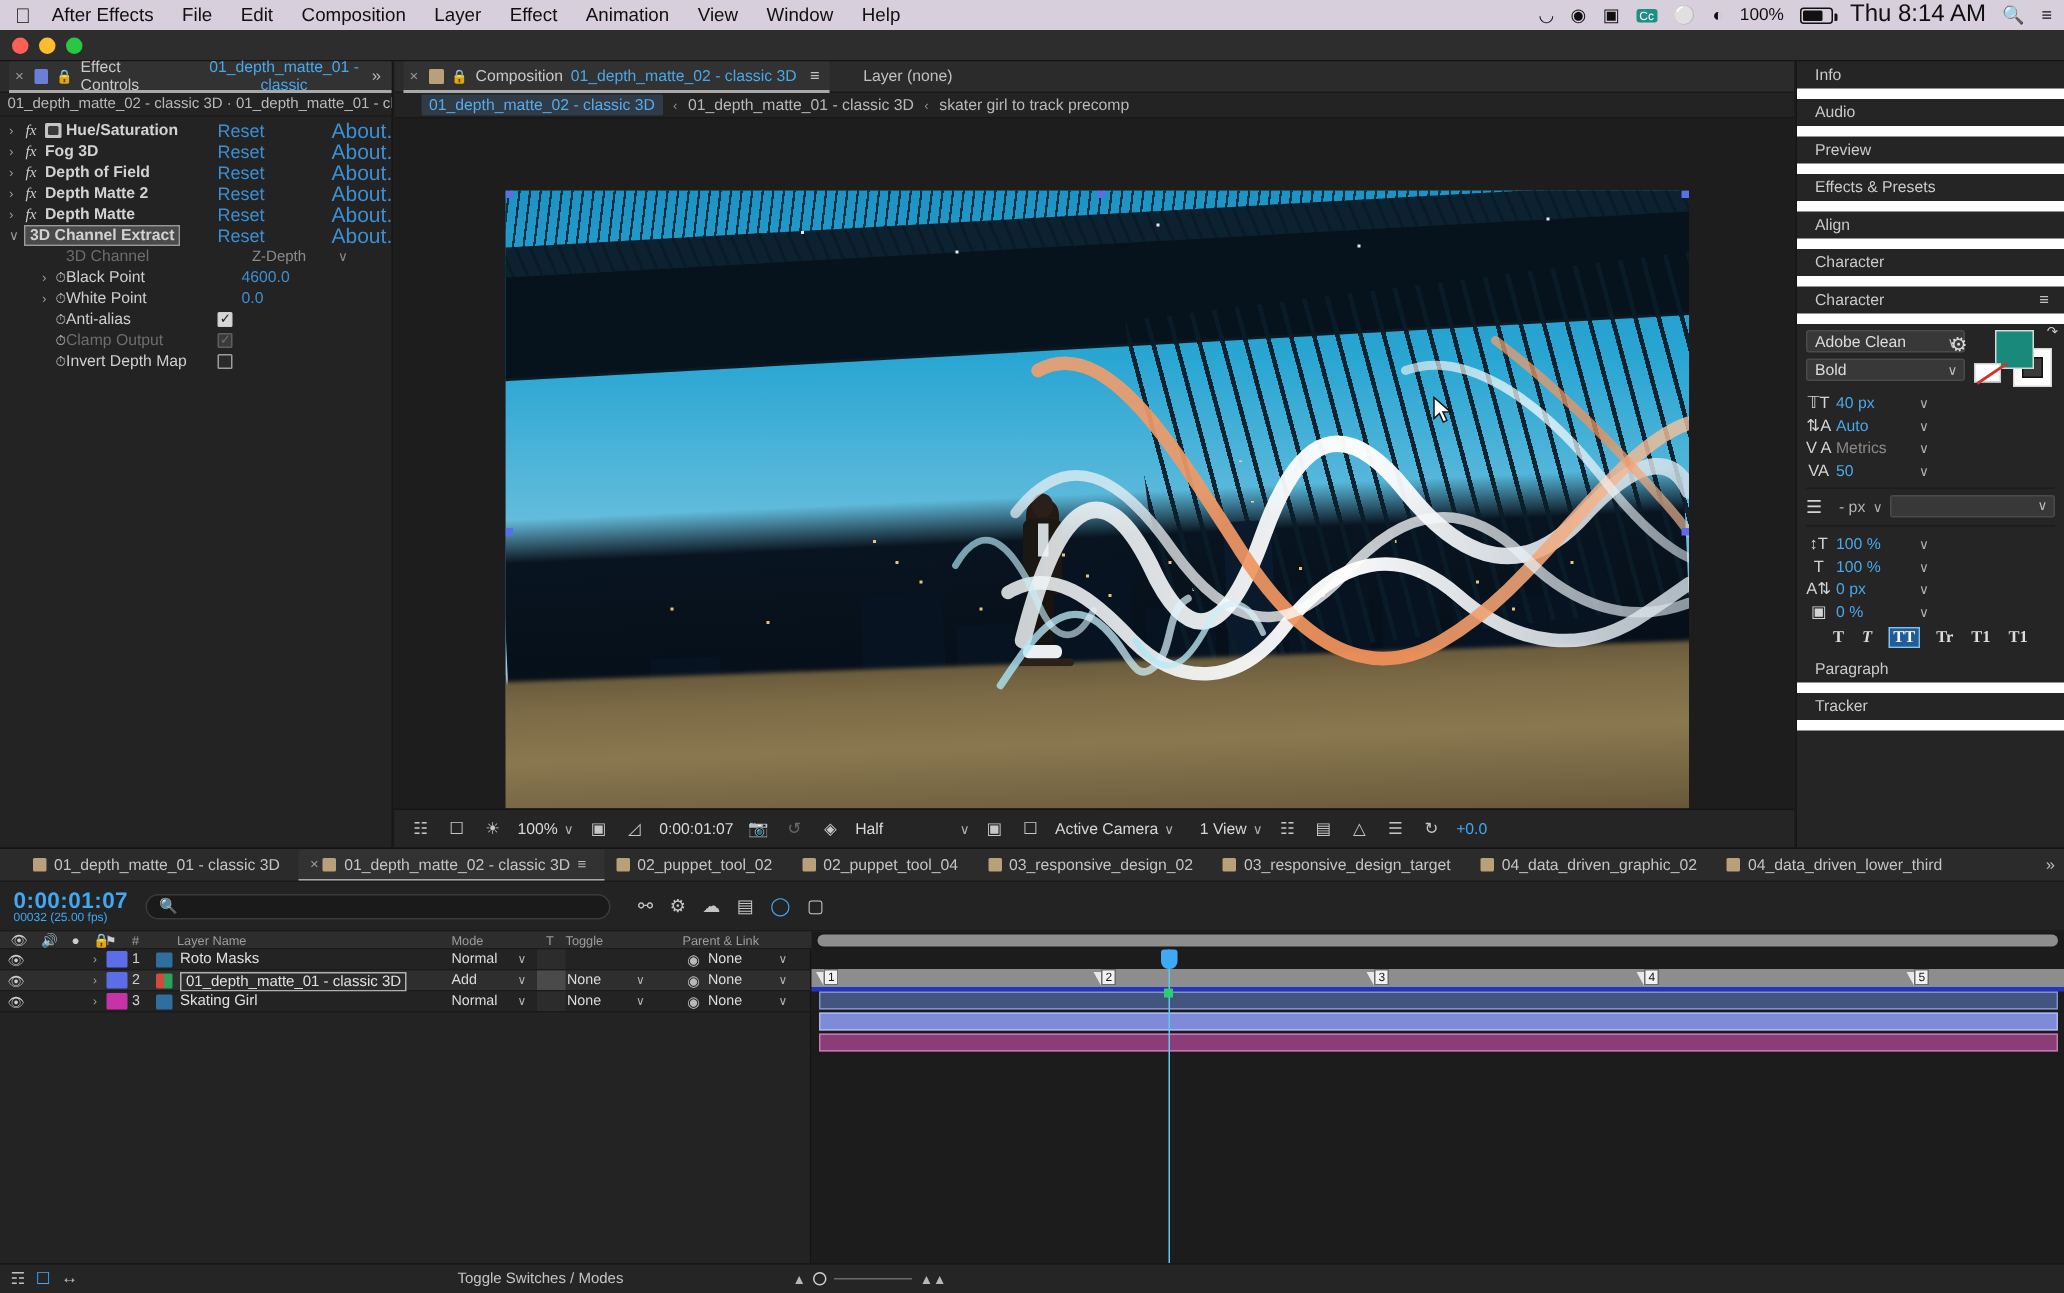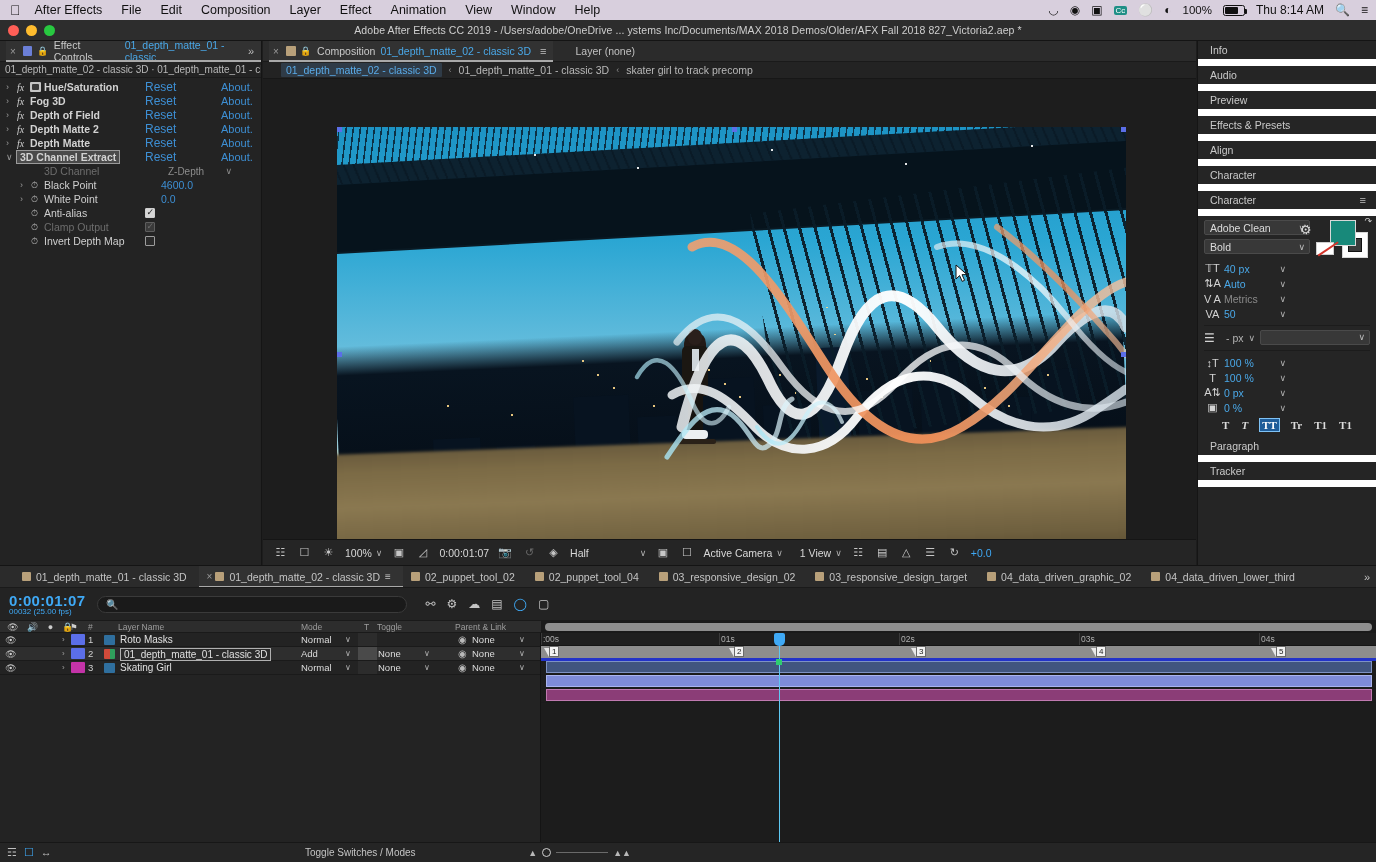--- a/index.html
+++ b/index.html
@@ -17,21 +17,21 @@
     background:#d8cfdd;
     display:flex; align-items:center;
     font-size:12.5px; color:#101010;
   }
   .macbar .apple { margin:0 14px 0 10px; font-size:14px; line-height:1; }
   .macbar .mi { margin-right:19px; white-space:nowrap; }
   .macbar .mi.bold { font-weight:normal; }
   .macbar .right { position:absolute; right:8px; top:0; height:20px; display:flex; align-items:center; gap:11px; }
   .macbar .right .ic { font-size:12px; display:flex; align-items:center; }
   .macbar .right .pct { font-size:11.5px; }
-  .macbar .right .clock { font-size:12px; white-space:nowrap; }
+  .macbar .right .clock { font-size:16px; white-space:nowrap; }
   .batt { width:22px; height:11px; border:1.3px solid #111; border-radius:2.5px; position:relative; display:inline-block; }
   .batt:after { content:""; position:absolute; right:-3.5px; top:3px; width:2px; height:5px; background:#111; border-radius:0 1px 1px 0; }
   .batt i { position:absolute; left:1px; top:1px; bottom:1px; width:13px; background:#111; border-radius:1px; display:block; }
 
   
   .titlebar {
     position:absolute; top:20px; left:0; width:1376px; height:21px;
     background:#2d2d2d; border-bottom:1px solid #141414;
     display:flex; align-items:center; justify-content:center;
   }
@@ -52,41 +52,41 @@
   .ptab {
     display:flex; align-items:center; gap:5px; height:21px; padding:0 7px 0 4px;
     font-size:10.5px; color:#c8c8c8; position:relative;
   }
   .ptab.active { background:#323232; }
   .ptab.active:after { content:""; position:absolute; left:0; right:0; bottom:0; height:2px; background:#a9a9a9; }
   .ptab .x { color:#9a9a9a; font-size:10px; margin-right:2px; }
   .ptab .sw { width:10px; height:10px; border-radius:1px; display:inline-block; }
   .ptab .lock { font-size:9px; color:#b5b5b5; }
   .ptab .nm { color:#c9c9c9; }
-  .ptab .hl { color:#4aa8e8; }
+  .ptab .hl { color:#4aa8e8;text-align:center; }
   .ptab .menu { color:#c0c0c0; font-size:11px; margin-left:4px; }
   .chev { position:absolute; right:7px; color:#bcbcbc; font-size:11px; }
 
   
   #effects { left:0; top:0; width:262px; height:524px; background:#232323; border-right:1px solid #151515; }
   #effects .ec-sub {
     height:16px; font-size:10px; color:#b9b9b9; padding:2px 0 0 5px;
     border-bottom:1px solid #1b1b1b; background:#232323; white-space:nowrap; overflow:hidden;
   }
   .ec-list { padding-top:2px; }
   .ec-row { height:14px; display:flex; align-items:center; font-size:10.5px; color:#d2d2d2; padding-left:6px; position:relative; }
   .ec-row .tw { width:11px; color:#9b9b9b; font-size:9px; }
   .ec-row .fx { width:13px; color:#cfcfcf; font-style:italic; font-size:10px; font-family:"Liberation Serif",serif; }
   .ec-row .badge { width:11px; height:10px; background:#c5c5c5; border-radius:1px; margin-right:3px; display:inline-block; position:relative; }
   .ec-row .badge:after{content:"";position:absolute;left:2px;top:2px;width:7px;height:6px;background:#3a3a3a;border-radius:1px;}
   .ec-row .name { flex:0 0 auto; font-weight:bold; }
   .ec-row .reset { position:absolute; left:145px; color:#3d8fd4; font-size:12px; }
-  .ec-row .about { position:absolute; left:221px; color:#3d8fd4; font-size:11px; }
+  .ec-row .about { position:absolute; left:221px; color:#3d8fd4; font-size:14px; }
   .ec-row.sel .name { background:#4a4a4a; outline:1px solid #9a9a9a; padding:0 3px; }
-  .ec-prop { height:14px; display:flex; align-items:center; font-size:10.5px; color:#cfcfcf; padding-left:20px; position:relative; }
+  .ec-prop { height:14px; display:flex; align-items:center; font-size:10.5px; color:#cfcfcf; padding-left:20px; position:relative;text-align:right; }
   .ec-prop .arrow { width:11px; color:#9b9b9b; font-size:9px; }
   .ec-prop .stop { width:13px; color:#bdbdbd; font-size:9px; }
   .ec-prop .plabel { }
   .ec-prop .pval { position:absolute; left:161px; color:#3d8fd4; }
   .ec-prop.dim .plabel, .ec-prop.dim .pval { color:#6d6d6d; }
   .cbx { position:absolute; left:145px; width:10px; height:10px; border:1px solid #9c9c9c; background:#2a2a2a; border-radius:1px; }
   .cbx.on { background:#d6d6d6; border-color:#cfcfcf; }
   .cbx.on:after{content:"\2713"; position:absolute; left:0.5px; top:-2px; font-size:9px; color:#1b1b1b;}
   .cbx.dim { border-color:#5e5e5e; background:#3a3a3a; }
   .cbx.dim:after { color:#6c6c6c; }
@@ -284,21 +284,20 @@
       <span class="ic">≡</span>
     </div>
   </div>
 
   <div class="titlebar">
     <div class="traffic">
       <i class="r"></i>
       <i class="y"></i>
       <i class="g"></i>
     </div>
-    <span class="txt">Adobe After Effects CC 2019 - /Users/adobe/OneDrive  ... ystems Inc/Documents/MAX 2018 Demos/Older/AFX Fall 2018 827_Victoria2.aep *</span>
   </div>
 
   <div class="ws">
 
     <div class="panel" id="effects">
       <div class="panel-tabbar">
         <div class="ptab active">
           <span class="x">×</span>
           <span class="sw" style="background:#6b7fd7"></span>
           <span class="lock">🔒</span>
@@ -818,32 +817,20 @@
             <span class="parent">None</span>
             <span class="parc">∨</span>
           </div>
         </div>
 
         <div class="tl-right">
           <div class="navbar">
               <div class="nb"></div>
             </div>
 
-          <div class="ruler">
-            <span class="tk" style="left:2px">:00s</span>
-            <span class="tk" style="left:180px">01s</span>
-            <span class="tk" style="left:360px">02s</span>
-            <span class="tk" style="left:540px">03s</span>
-            <span class="tk" style="left:720px">04s</span>
-            <span class="tline" style="left:0"></span>
-            <span class="tline" style="left:178px"></span>
-            <span class="tline" style="left:358px"></span>
-            <span class="tline" style="left:538px"></span>
-            <span class="tline" style="left:718px"></span>
-          </div>
 
           <div class="markbar">
             <div class="marker" style="left:3px">
               <span class="tri"></span>
                 <span class="lbl">1</span>
             </div>
             <div class="marker" style="left:188px">
               <span class="tri"></span>
                 <span class="lbl">2</span>
             </div>

